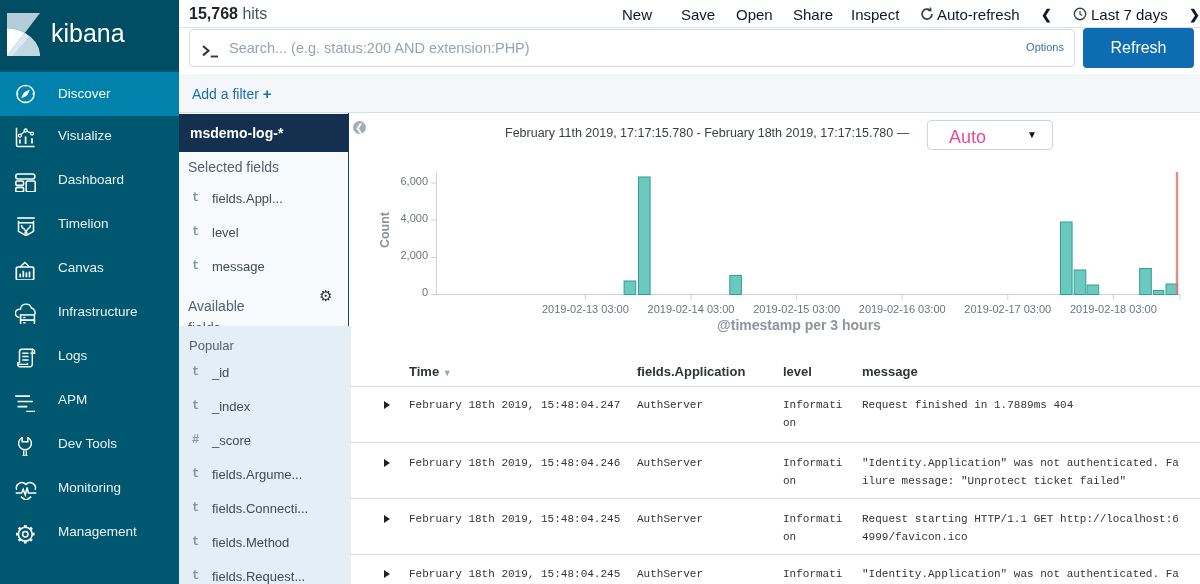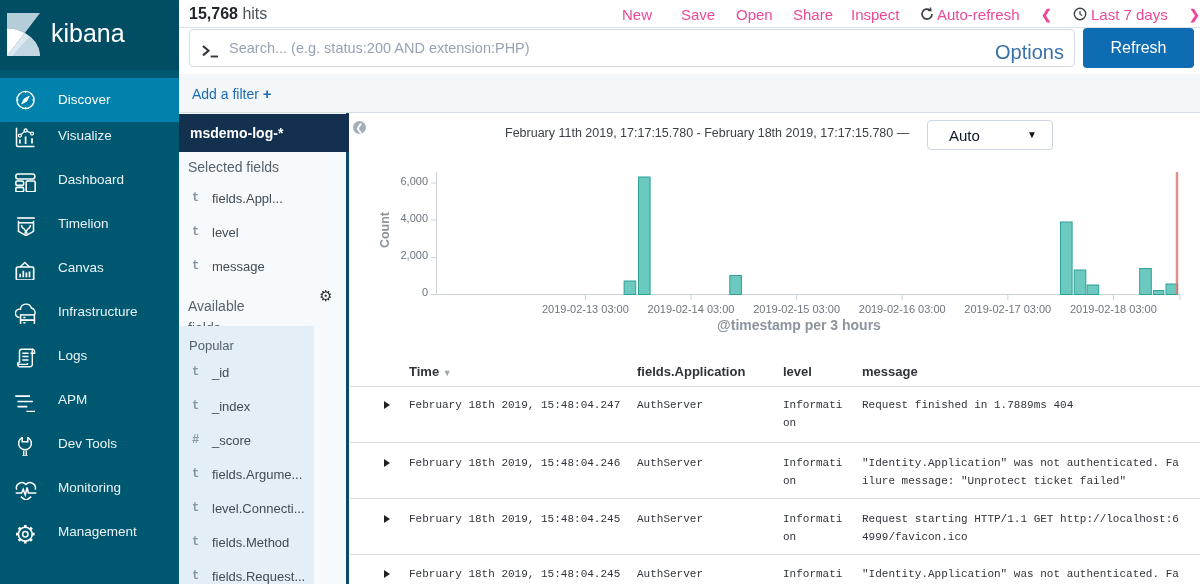--- a/index.html
+++ b/index.html
@@ -11,70 +11,70 @@
 #sidebar { position:absolute; left:0; top:0; width:179px; height:584px; background:#005870; }
 #logo { position:absolute; left:0; top:0; width:179px; height:70px; background:#004d64; }
 #logo svg { position:absolute; left:7px; top:13px; }
 #logo .word { position:absolute; left:51px; top:19px; color:#fff; font-size:25px; font-weight:400; letter-spacing:0px; }
 .navitem { position:absolute; left:0; width:179px; height:44px; color:#eaf3f7; font-size:13.5px; }
 .navitem.active { background:#0082ad; color:#fff; }
 .navitem svg { position:absolute; left:15px; top:10px; }
 .navitem span { position:absolute; left:58px; top:14px; }
 
 
-#fieldpanel { position:absolute; left:179px; top:113px; width:170px; height:471px; background:#f7fafc; border-right:3px solid #0c4a6e; }
+#fieldpanel { position:absolute; left:179px; top:113px; width:170px; height:471px; background:#f7fafc; border-right:1px solid #0c4a6e; }
 #fp-header { position:absolute; left:0; top:1px; width:170px; height:38px; background:#14304f; color:#fff; font-weight:bold; font-size:14px; line-height:38px; padding-left:11px; }
 .fp-sec { position:absolute; left:9px; color:#55616c; font-size:14px; line-height:22px; }
 .fitem { position:absolute; left:0; width:170px; height:34px; }
 .fitem .ficon { position:absolute; left:13px; top:9px; font-size:12px; font-weight:bold; color:#8696a6; font-family:"Liberation Mono",monospace; }
 .fitem .fname { position:absolute; left:33px; top:9px; font-size:13px; color:#414c55; }
-#popular { position:absolute; left:0; top:213px; width:135px; height:258px; background:#e3eef7; }
+#popular { position:absolute; left:0; top:213px; width:172px; height:258px; background:#e3eef7; }
 #popular .plabel { position:absolute; left:10px; top:12px; font-size:13px; color:#55616c; }
 #gear { position:absolute; left:140px; top:174px; color:#30343a; font-size:15px; }
 
 
 #topbar { position:absolute; left:179px; top:0; width:1021px; height:28px; background:#fff; border-bottom:1px solid #dde2e8; }
 #hits { position:absolute; left:10px; top:5px; font-size:16px; color:#4a5258; }
 #hits b { color:#22262a; font-weight:bold; }
-.menu { position:absolute; top:6px; font-size:15px; color:#ec4899; }
+.menu { position:absolute; top:6px; font-size:15px; color:#0f172a; }
 #searchrow { position:absolute; left:179px; top:28px; width:1021px; height:46px; background:#fff; }
 #searchbox { position:absolute; left:10px; top:1px; width:886px; height:38px; background:#fff; border:1px solid #d4dae2; border-radius:4px; }
 #searchbox .ph { position:absolute; left:39px; top:10px; color:#98a2b3; font-size:14.5px; }
-#options { position:absolute; right:10px; top:11px; color:#3a71a8; font-size:20px; }
+#options { position:absolute; right:10px; top:11px; color:#3a71a8; font-size:11px; }
 #refresh { position:absolute; left:904px; top:0; width:111px; height:40px; background:#0e6cb3; border-radius:4px; color:#fff; font-size:16px; text-align:center; line-height:40px; }
 #filterbar { position:absolute; left:179px; top:74px; width:1024px; height:39px; background:#f4f7fa; border-bottom:1px solid #d9dfe7; }
 #addfilter { position:absolute; left:13px; top:11px; color:#1b6cb5; font-size:14px; }
 #addfilter b { font-weight:bold; font-size:15px; }
 
 
 #collapse { position:absolute; left:353px; top:121px; width:13px; height:13px; border-radius:50%; background:#a5adb8; color:#fff; font-size:10px; text-align:center; line-height:13px; }
 #chartheader { position:absolute; left:505px; top:126px; font-size:12.5px; color:#3b4147; }
 #autosel { position:absolute; left:927px; top:120px; width:126px; height:30px; border:1px solid #cbd4e2; border-radius:4px; background:#fff; }
-#autosel .at { position:absolute; left:21px; top:6px; font-size:15px; color:#0f172a; }
+#autosel .at { position:absolute; left:21px; top:6px; font-size:18px; color:#ec4899; }
 #autosel .arr { position:absolute; right:15px; top:8px; font-size:10px; color:#111; }
 
 
 .th { position:absolute; font-size:13px; font-weight:bold; color:#30343a; }
 .mono { position:absolute; font-family:"Liberation Mono",monospace; font-size:11px; color:#30343a; line-height:18px; word-break:break-all; white-space:pre-wrap; }
 .rowline { position:absolute; left:350px; width:850px; border-top:1px solid #d6dce4; }
 .caret { position:absolute; width:0; height:0; border-left:6px solid #222; border-top:4px solid transparent; border-bottom:4px solid transparent; }
 </style>
 </head>
 <body>
 <div id="sidebar">
   <div id="logo">
     <svg width="34" height="43" viewBox="0 0 34 43">
       <path d="M0,0 H33 L17.8,20 A33,28 0 0 0 0,15.3 Z" fill="#b5cdd8"></path>
       <path d="M0,15.3 A33,28 0 0 1 17.8,20 L0,43 Z" fill="#ffffff"></path>
       <path d="M0,43 L17.8,20 A33,28 0 0 1 33,41 L33,43 Z" fill="#c3d7e2"></path>
       <path d="M0,43 L17.8,20 L22.5,23.5 L5,43 Z" fill="#dde9f0"></path>
     </svg>
     <span class="word">kibana</span>
   </div>
-  <div class="navitem active" style="top:78px;padding-left:19px;">
+  <div class="navitem active" style="top:72px;padding-left:19px;">
     <svg width="24" height="24" viewBox="0 0 24 24" fill="none" stroke="#fff" stroke-width="1.4">
       <circle cx="10.5" cy="12" r="8.6"></circle>
       <path d="M10.5 3.4 v1.7 M10.5 18.9 v1.7 M1.9 12 h1.7 M17.2 12 h1.7" stroke-width="1.1"></path>
       <path d="M6.8 15.7 L9.3 10.8 L14.2 8.3 L11.7 13.2 Z" fill="#fff" stroke-width="1"></path>
     </svg>
       <span>Discover</span>
   </div>
   <div class="navitem" style="top:114px;">
     <svg width="24" height="24" viewBox="0 0 24 24" fill="none" stroke="#fff" stroke-width="1.5">
       <path d="M1.5 3.8 V21 a1.5 1.5 0 0 0 1.5 1.5 H19.5"></path>
@@ -197,21 +197,21 @@
     <div class="fitem" style="top:98px;">
         <span class="ficon">#</span>
         <span class="fname">_score</span>
       </div>
     <div class="fitem" style="top:132px;">
         <span class="ficon">t</span>
         <span class="fname">fields.Argume...</span>
       </div>
     <div class="fitem" style="top:166px;">
         <span class="ficon">t</span>
-        <span class="fname">level.Connecti...</span>
+        <span class="fname">fields.Connecti...</span>
       </div>
     <div class="fitem" style="top:200px;">
         <span class="ficon">t</span>
         <span class="fname">fields.Method</span>
       </div>
     <div class="fitem" style="top:234px;">
         <span class="ficon">t</span>
         <span class="fname">fields.Request...</span>
       </div>
   </div>

